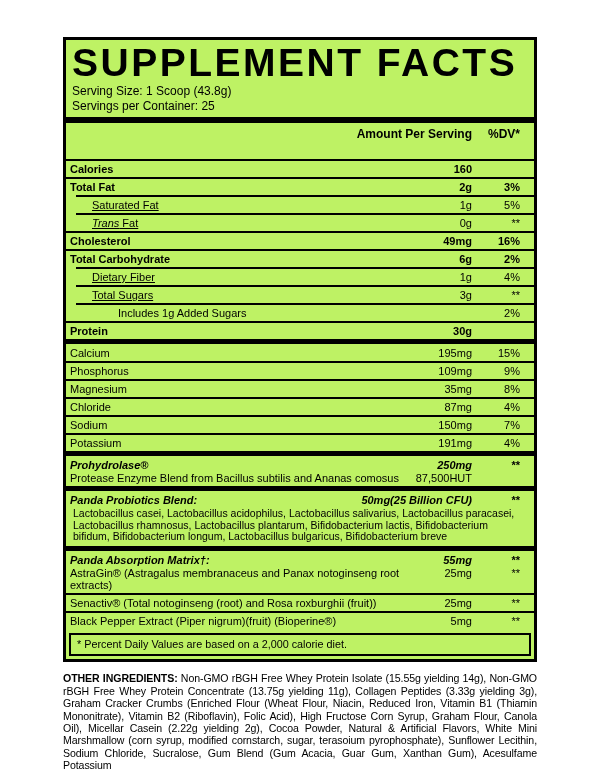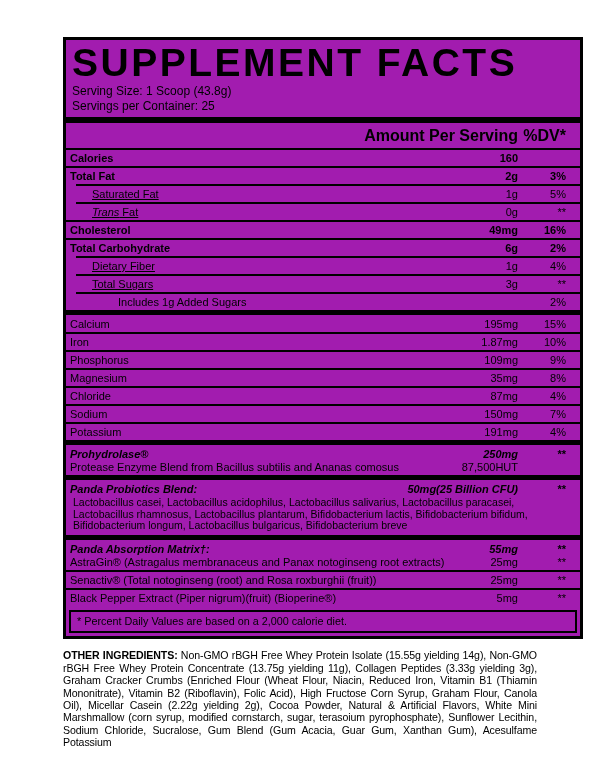--- a/index.html
+++ b/index.html
@@ -2,30 +2,30 @@
 <html><head>
 <meta charset="utf-8">
 <style>
   html,body{margin:0;padding:0;}
   body{
     width:600px;height:771px;background:#ffffff;color:#000;
     font-family:"Liberation Sans",sans-serif;position:relative;overflow:hidden;
     -webkit-font-smoothing:antialiased;
   }
   .facts{
-    margin:37px 0 0 63px;width:520px;box-sizing:border-box;
-    border:3px solid #000;background:#a21caf;
+    margin:37px 0 0 63px;width:474px;box-sizing:border-box;
+    border:3px solid #000;background:#bef264;
   }
   .title{
     font-weight:bold;font-size:39px;line-height:42px;letter-spacing:2.5px;
     padding:2px 4px 0 6px;white-space:nowrap;
   }
   .meta{font-size:12px;line-height:15px;padding:0 6px;}
   .bar{height:6px;background:#000;margin-top:3px;}
-  .hdr{display:flex;align-items:baseline;font-weight:bold;font-size:16px;padding:4px 0 3px;}
+  .hdr{display:flex;align-items:baseline;font-weight:bold;font-size:12px;padding:4px 0 18px;}
   .hdr .sp{flex:1;}
   .hdr .dvh{flex:0 0 62px;text-align:right;padding-right:14px;box-sizing:border-box;}
   
   .row{position:relative;padding:4px 0 2px;font-size:11px;line-height:12px;}
   .row::before{content:"";position:absolute;top:0;left:0;right:0;height:2px;background:#000;}
   .row.ind1::before,.row.ind2::before{left:10px;}
   .row.thick::before{height:5px;}
   .row.thick{padding-top:8px;}
   .line{display:flex;align-items:baseline;padding-left:4px;}
   .nm{flex:1;padding-right:6px;}
@@ -112,32 +112,32 @@
           <span class="dv">**</span>
         </div>
       </div>
       <div class="row ind2">
         <div class="line line1">
           <span class="nm">Includes 1g Added Sugars</span>
           <span class="amt"></span>
           <span class="dv">2%</span>
         </div>
       </div>
+      <div class="row b">
+        <div class="line line1">
+          <span class="nm">Protein</span>
+          <span class="amt">30g</span>
+          <span class="dv"></span>
+        </div>
+      </div>
       <div class="row thick">
         <div class="line line1">
           <span class="nm">Calcium</span>
           <span class="amt">195mg</span>
           <span class="dv">15%</span>
-        </div>
-      </div>
-      <div class="row">
-        <div class="line line1">
-          <span class="nm">Iron</span>
-          <span class="amt">1.87mg</span>
-          <span class="dv">10%</span>
         </div>
       </div>
       <div class="row">
         <div class="line line1">
           <span class="nm">Phosphorus</span>
           <span class="amt">109mg</span>
           <span class="dv">9%</span>
         </div>
       </div>
       <div class="row">

